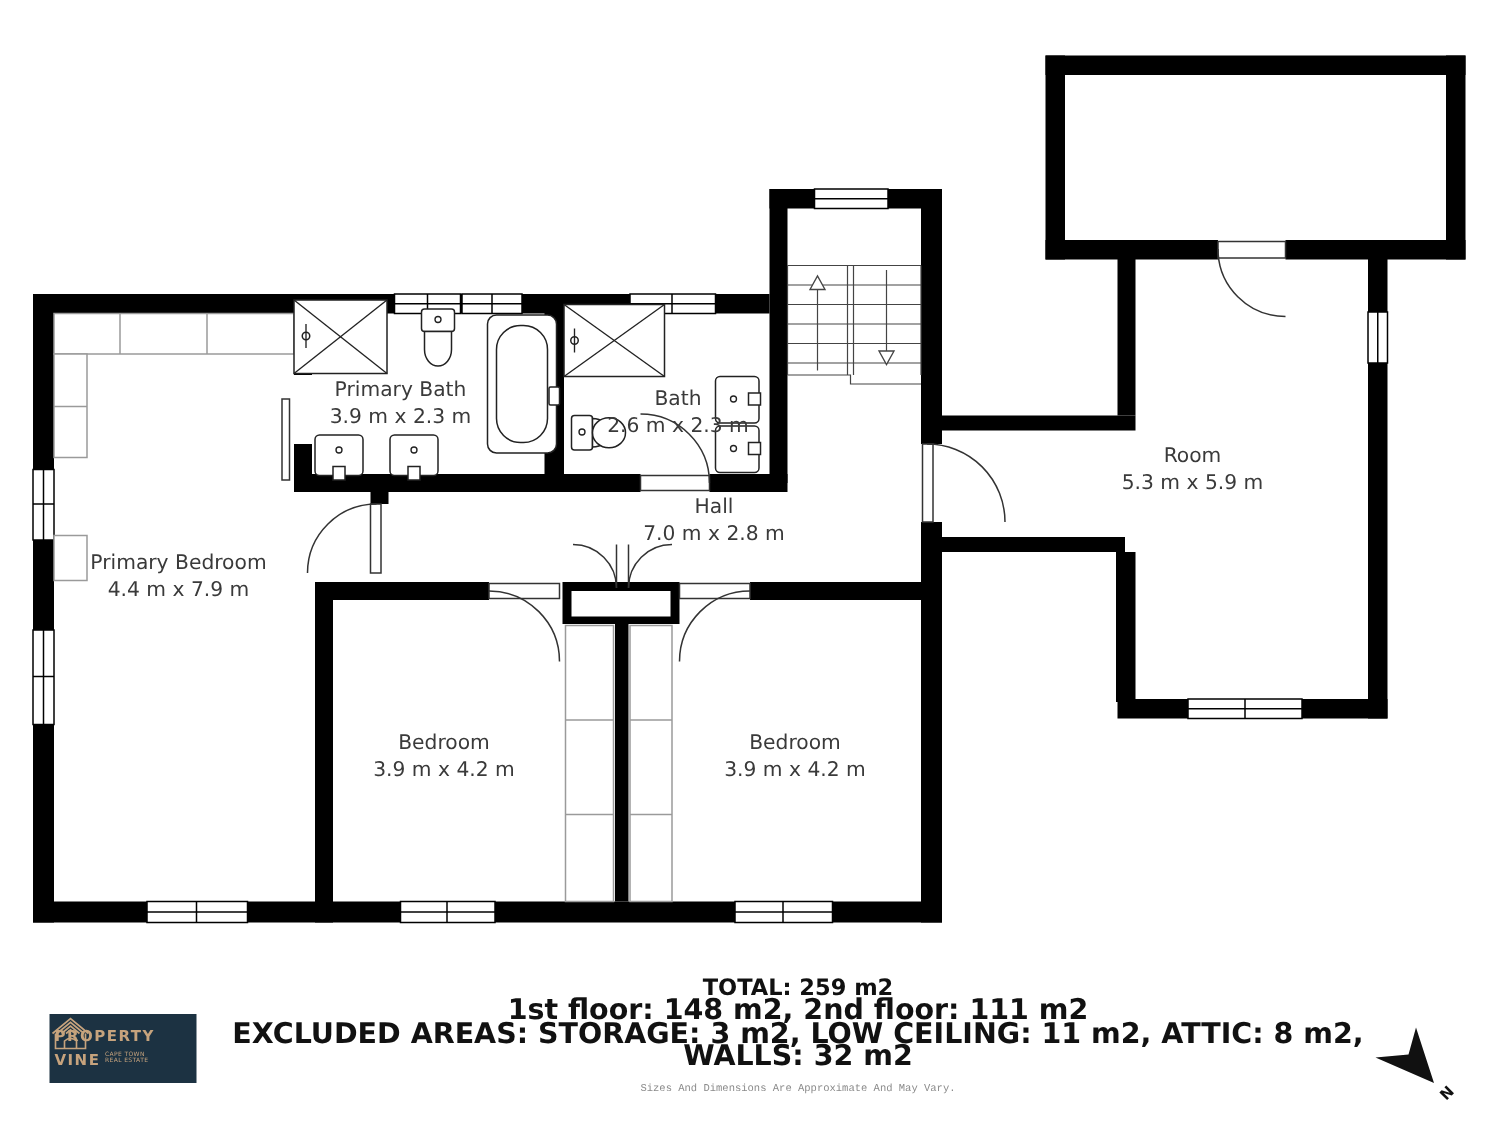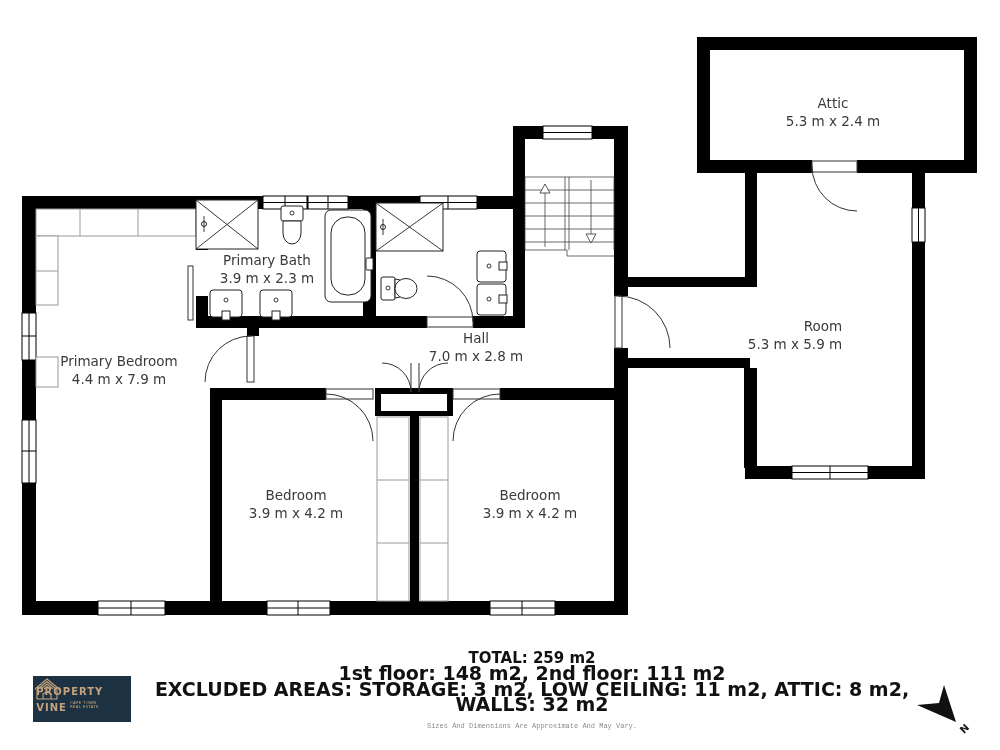--- a/index.html
+++ b/index.html
@@ -271,37 +271,37 @@
         <rect class="fixture" x="499" y="295" width="8" height="8"></rect>
       </g>
     </g>
 
     <g>
       <polygon points="956,722 944,685 939,703 917,705" fill="#111"></polygon>
       <text x="964" y="731" font-size="10" font-weight="600" fill="#111" text-anchor="middle" transform="rotate(135 964 728)">N</text>
     </g>
   </svg>
 
-  <div class="room-label" style="left:833px;top:94px;">
-    <div>Attic</div>
-    <div>5.3 m x 2.4 m</div>
-  </div>
-  <div class="room-label" style="left:795px;top:317px;text-align:right;">
+  <div class="room-label" style="left:795px;top:295px;">
     <div>Room</div>
     <div>5.3 m x 5.9 m</div>
   </div>
   <div class="room-label" style="left:267px;top:251px;">
     <div>Primary Bath</div>
     <div>3.9 m x 2.3 m</div>
   </div>
+  <div class="room-label" style="left:452px;top:257px;">
+    <div>Bath</div>
+    <div>2.6 m x 2.3 m</div>
+  </div>
   <div class="room-label" style="left:476px;top:329px;">
     <div>Hall</div>
     <div>7.0 m x 2.8 m</div>
   </div>
-  <div class="room-label" style="left:119px;top:352px;">
+  <div class="room-label" style="left:119px;top:366px;">
     <div>Primary Bedroom</div>
     <div>4.4 m x 7.9 m</div>
   </div>
   <div class="room-label" style="left:296px;top:486px;">
     <div>Bedroom</div>
     <div>3.9 m x 4.2 m</div>
   </div>
   <div class="room-label" style="left:530px;top:486px;">
     <div>Bedroom</div>
     <div>3.9 m x 4.2 m</div>

